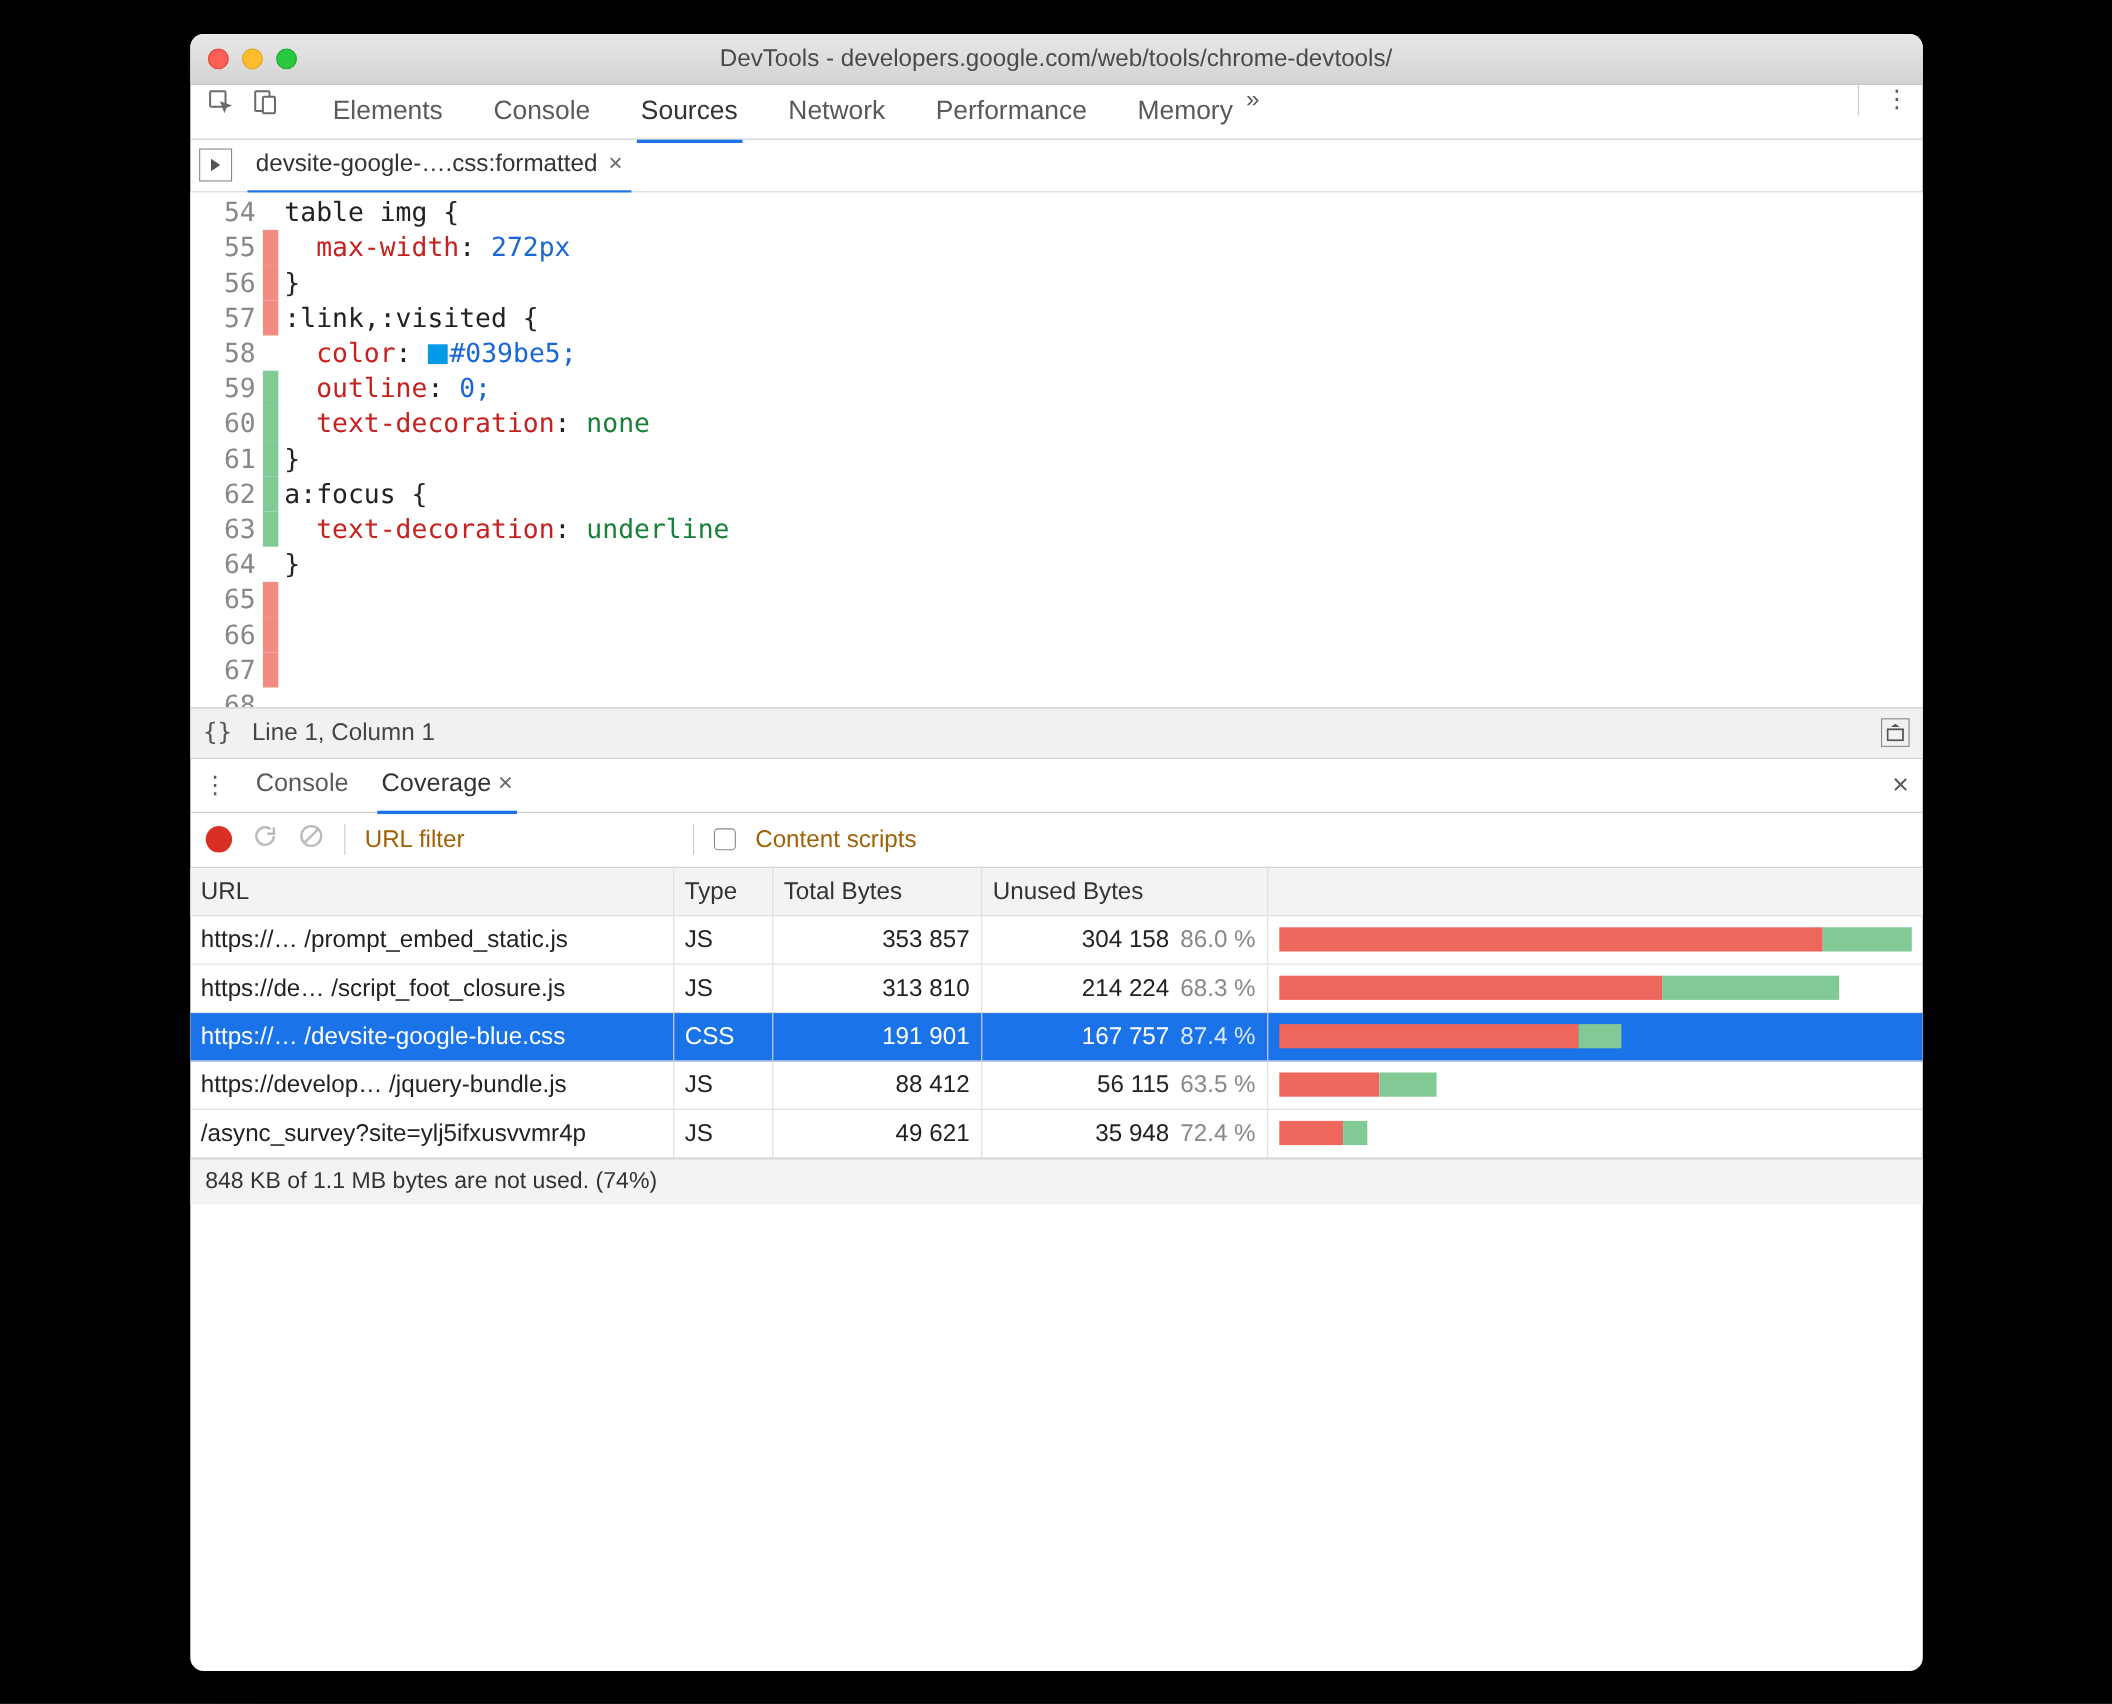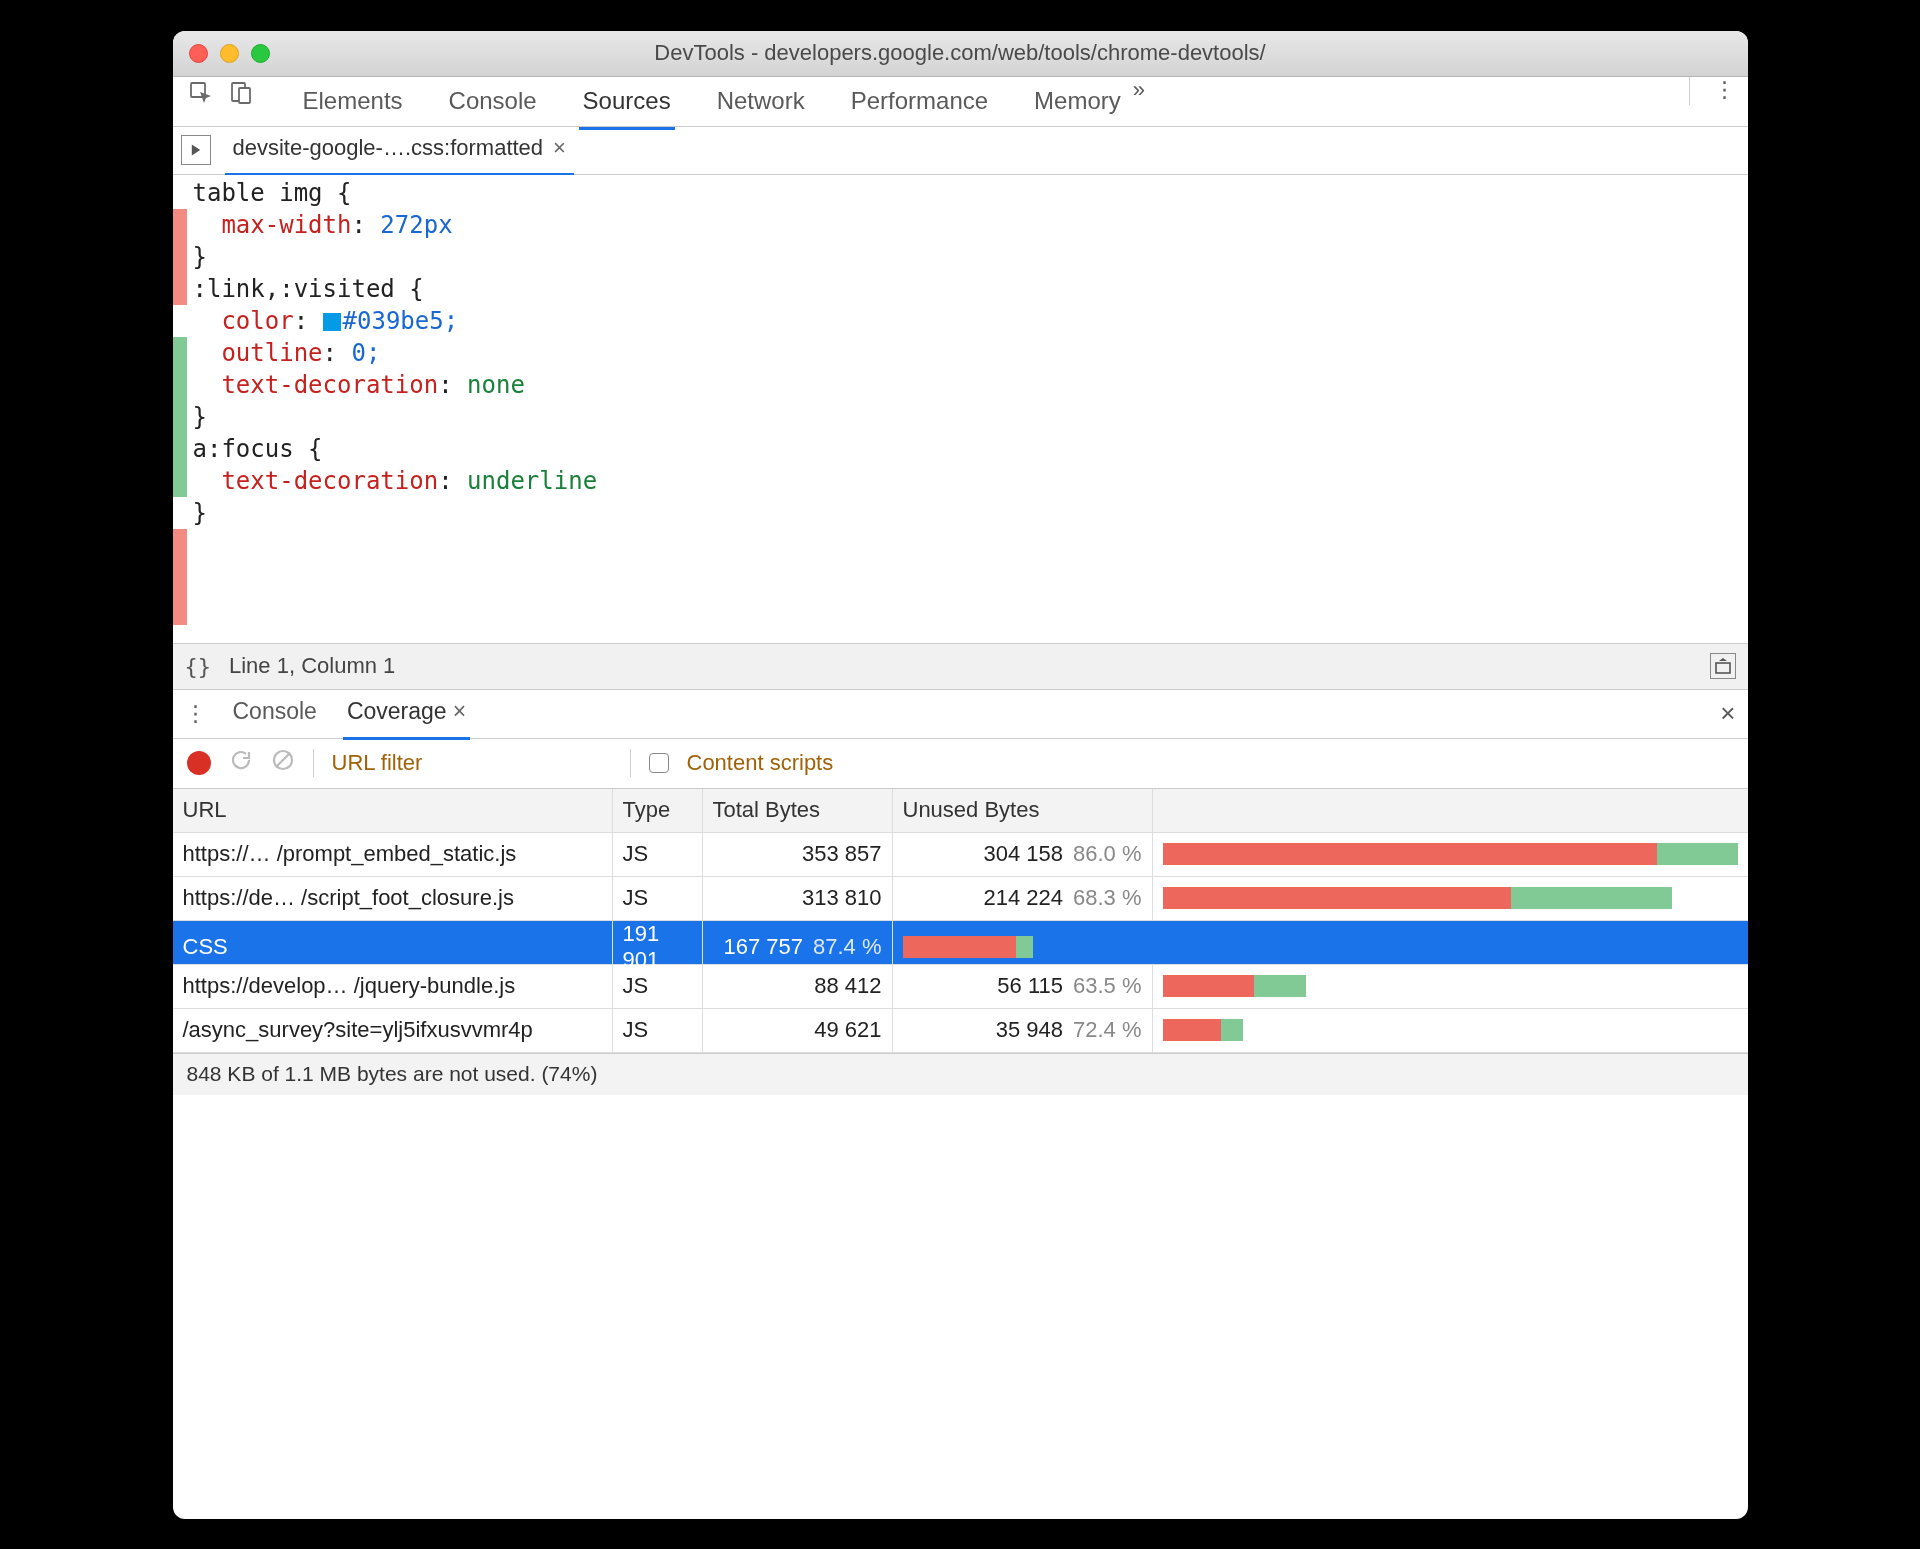--- a/index.html
+++ b/index.html
@@ -233,20 +233,37 @@
           <path d="M2 1 L8 5 L2 9 Z" fill="#555"></path>
         </svg>
     </div>
     <div class="filetab">
       <span>devsite-google-….css:formatted</span>
       <span class="close">×</span>
     </div>
   </div>
 
   <div class="editor">
+    <div class="gutter" id="gutter">
+        <div>54</div>
+        <div>55</div>
+        <div>56</div>
+        <div>57</div>
+        <div>58</div>
+        <div>59</div>
+        <div>60</div>
+        <div>61</div>
+        <div>62</div>
+        <div>63</div>
+        <div>64</div>
+        <div>65</div>
+        <div>66</div>
+        <div>67</div>
+        <div>68</div>
+      </div>
     <div class="covcol" id="covcol">
         <div></div>
         <div class="cov-red"></div>
         <div class="cov-red"></div>
         <div class="cov-red"></div>
         <div></div>
         <div class="cov-green"></div>
         <div class="cov-green"></div>
         <div class="cov-green"></div>
         <div class="cov-green"></div>
@@ -336,20 +353,21 @@
             <span class="pct">68.3 %</span>
           </div>
           <div>
             <div class="bar" style="width:88.68271646456054%">
               <div class="u" style="width:68.3%"></div>
               <div class="c" style="width:31.700000000000003%"></div>
             </div>
           </div>
         </div>
         <div class="row selected">
+          <div>https://… /devsite-google-blue.css</div>
           <div>CSS</div>
           <div class="num">191 901</div>
           <div class="unused">
             <span>167 757</span>
             <span class="pct">87.4 %</span>
           </div>
           <div>
             <div class="bar" style="width:54.23122899928502%">
               <div class="u" style="width:87.4%"></div>
               <div class="c" style="width:12.599999999999994%"></div>

